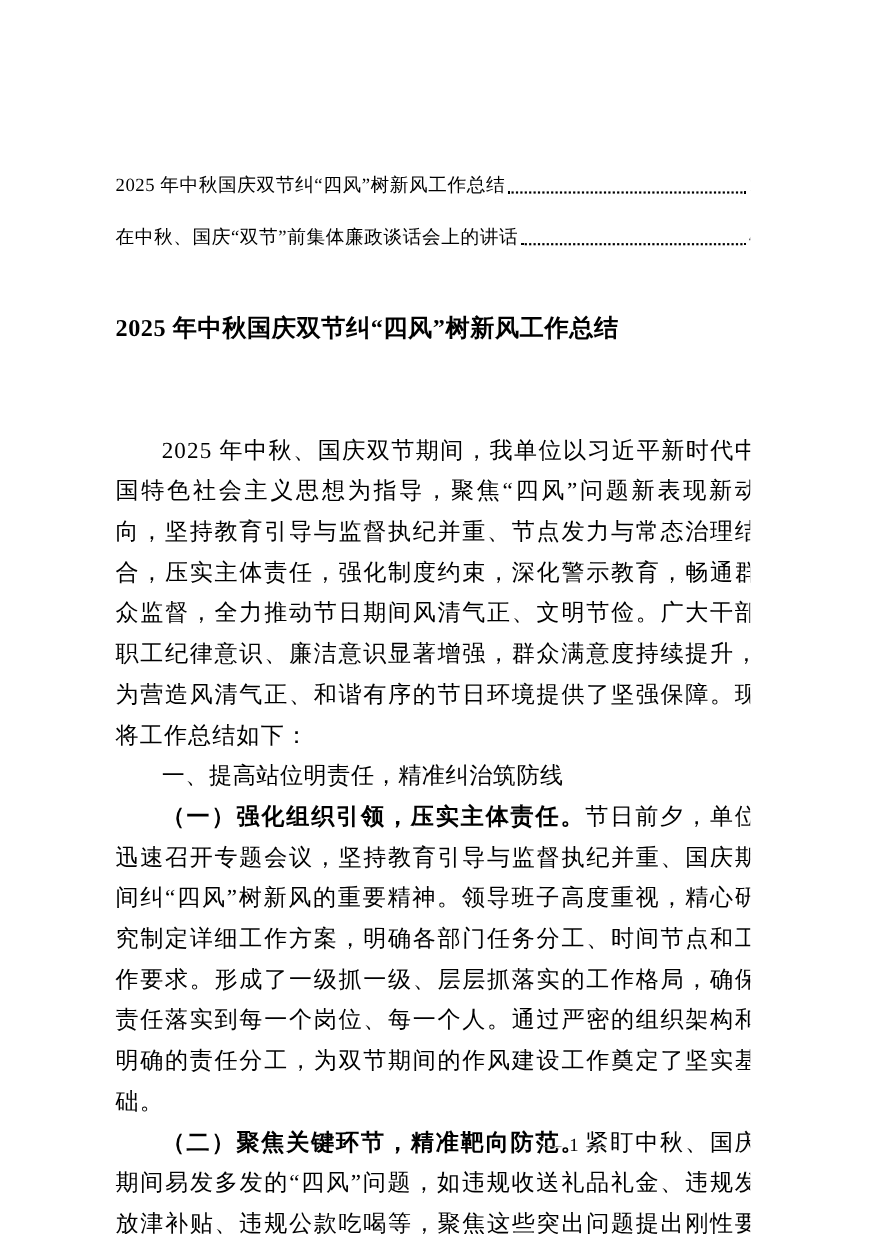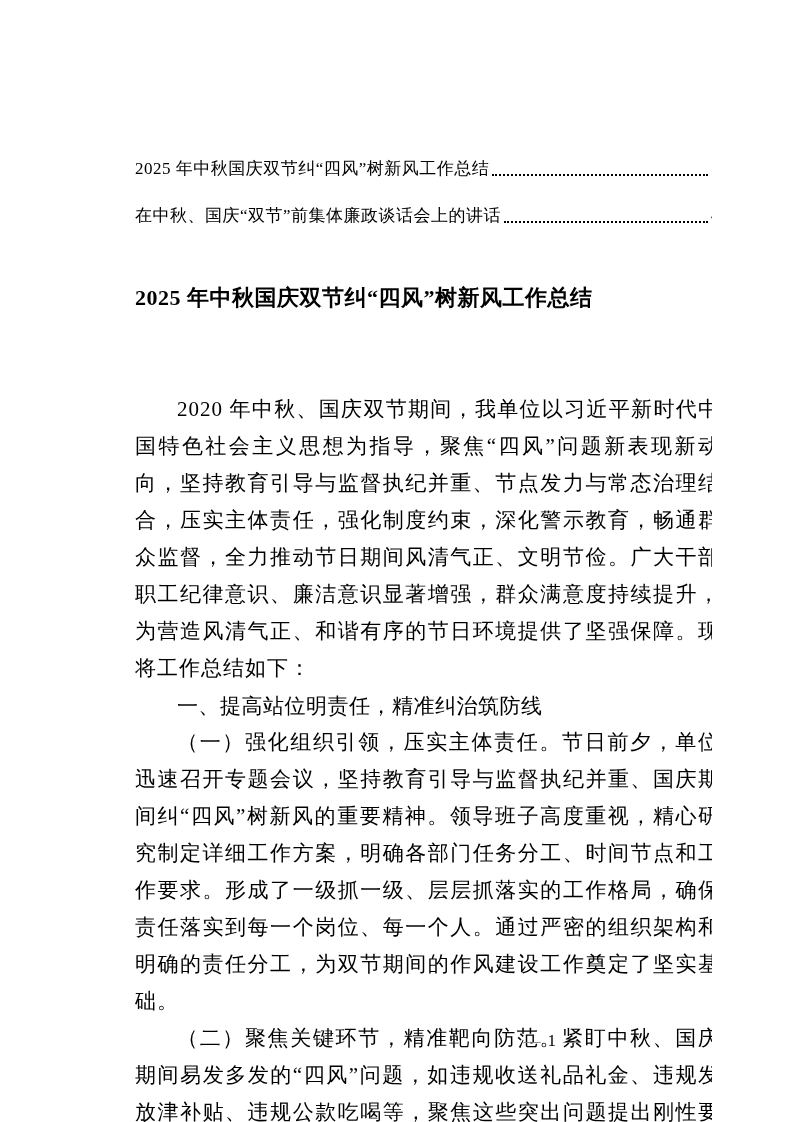--- a/index.html
+++ b/index.html
@@ -4,21 +4,20 @@
 <style>
   html, body { margin: 0; padding: 0; background: #ffffff; }
   .page {
     position: relative;
     width: 682px;
     height: 1122px;
     background: #ffffff;
     overflow: hidden;
     color: #000000;
     font-family: "Liberation Serif", serif;
-    margin-left: 30px;
   }
   .content {
     position: absolute;
     left: 105px;
     top: 0;
     width: 585px;
   }
   
   .toc { padding-top: 157px; }
   .toc-entry {
@@ -59,21 +58,21 @@
   .para-intro { margin-top: 80px; }
   .section-heading {
     margin: 0;
     font-size: 21px;
     line-height: 37px;
     font-weight: normal;
     letter-spacing: 0.5px;
     text-indent: 2em;
     font-family: "Liberation Sans", sans-serif;
   }
-  .para .lead { font-weight: normal; }
+  .para .lead { font-weight: bold; }
   
   .footer {
     position: absolute;
     top: 1030px;
     right: 125px;
     font-size: 17px;
     line-height: 22px;
   }
   .footer .dash { color: #808080; margin: 0 7px; }
 </style>
@@ -91,21 +90,21 @@
       </div>
       <div class="toc-entry">
         <span class="toc-title">在中秋、国庆“双节”前集体廉政谈话会上的讲话</span>
         <span class="toc-leader"></span>
         <span class="toc-page">4</span>
       </div>
     </div>
 
     <h1 class="doc-title">2025 年中秋国庆双节纠“四风”树新风工作总结</h1>
 
-    <p class="para para-intro">2020 年中秋、国庆双节期间，我单位以习近平新时代中国特色社会主义思想为指导，聚焦“四风”问题新表现新动向，坚持教育引导与监督执纪并重、节点发力与常态治理结合，压实主体责任，强化制度约束，深化警示教育，畅通群众监督，全力推动节日期间风清气正、文明节俭。广大干部职工纪律意识、廉洁意识显著增强，群众满意度持续提升，为营造风清气正、和谐有序的节日环境提供了坚强保障。现将工作总结如下：</p>
+    <p class="para para-intro">2025 年中秋、国庆双节期间，我单位以习近平新时代中国特色社会主义思想为指导，聚焦“四风”问题新表现新动向，坚持教育引导与监督执纪并重、节点发力与常态治理结合，压实主体责任，强化制度约束，深化警示教育，畅通群众监督，全力推动节日期间风清气正、文明节俭。广大干部职工纪律意识、廉洁意识显著增强，群众满意度持续提升，为营造风清气正、和谐有序的节日环境提供了坚强保障。现将工作总结如下：</p>
 
     <h2 class="section-heading">一、提高站位明责任，精准纠治筑防线</h2>
 
     <p class="para"><span class="lead">（一）强化组织引领，压实主体责任。</span><span>节日前夕，单位迅速召开专题会议，坚持教育引导与监督执纪并重、国庆期间纠“四风”树新风的重要精神。领导班子高度重视，精心研究制定详细工作方案，明确各部门任务分工、时间节点和工作要求。形成了一级抓一级、层层抓落实的工作格局，确保责任落实到每一个岗位、每一个人。通过严密的组织架构和明确的责任分工，为双节期间的作风建设工作奠定了坚实基础。</span></p>
 
     <p class="para"><span class="lead">（二）聚焦关键环节，精准靶向防范。</span><span>紧盯中秋、国庆期间易发多发的“四风”问题，如违规收送礼品礼金、违规发放津补贴、违规公款吃喝等，聚焦这些突出问题提出刚性要求。组织全体干部职工签订廉洁过节承诺</span></p>
 
   </div>
 
   <div class="footer"><span class="dash">—</span><span>1</span><span class="dash">—</span></div>

